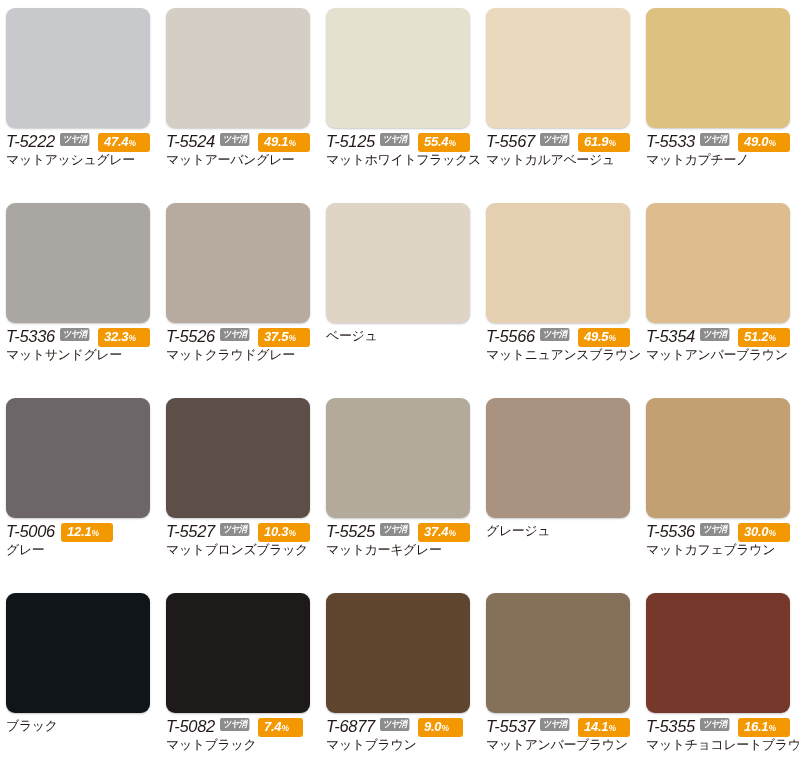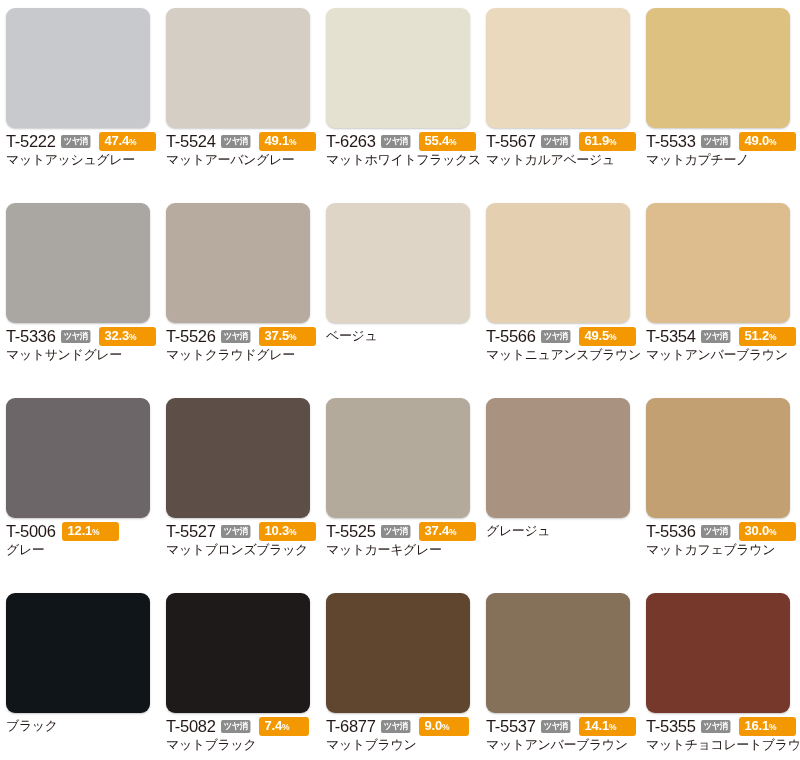--- a/index.html
+++ b/index.html
@@ -36,23 +36,24 @@
     box-shadow: 0 1px 2px rgba(0,0,0,0.22);
   }
 
   .swatch-meta {
     margin-top: 5px;
     width: 150px;
   }
 
   .meta-line {
     display: flex;
-    align-items: center;
+    align-items: flex-start;
     height: 17px;
     white-space: nowrap;
+    font-style: italic;
   }
 
   .swatch-code {
     font-size: 16.5px;
     color: #231815;
     letter-spacing: -0.3px;
     line-height: 17px;
     font-weight: 400;
   }
 
@@ -70,21 +71,21 @@
     transform: scaleX(0.92);
     transform-origin: left center;
   }
 
   .pct-badge {
     display: inline-block;
     background: #f39800;
     color: #ffffff;
     font-size: 13px;
     line-height: 15px;
-    padding: 1px 20px 1px 6px;
+    padding: 1px 14px 1px 6px;
     border-radius: 3px;
     margin-left: 6px;
     font-weight: 700;
     letter-spacing: -0.2px;
   }
 
   .pct-badge .pct-unit {
     font-size: 8.5px;
     font-weight: 700;
     margin-left: 0px;
@@ -122,21 +123,21 @@
           <span class="matte-badge">ツヤ消</span>
           <span class="pct-badge"><span>49.1</span><span class="pct-unit">%</span></span>
         </div>
         <div class="swatch-name">マットアーバングレー</div>
       </div>
     </div>
     <div class="swatch-cell">
       <div class="swatch-chip" style="background: rgb(229, 225, 209);"></div>
       <div class="swatch-meta">
         <div class="meta-line">
-          <span class="swatch-code">T-6263</span>
+          <span class="swatch-code">T-5125</span>
           <span class="matte-badge">ツヤ消</span>
           <span class="pct-badge"><span>55.4</span><span class="pct-unit">%</span></span>
         </div>
         <div class="swatch-name">マットホワイトフラックス</div>
       </div>
     </div>
     <div class="swatch-cell">
       <div class="swatch-chip" style="background: rgb(234, 217, 188);"></div>
       <div class="swatch-meta">
         <div class="meta-line">

